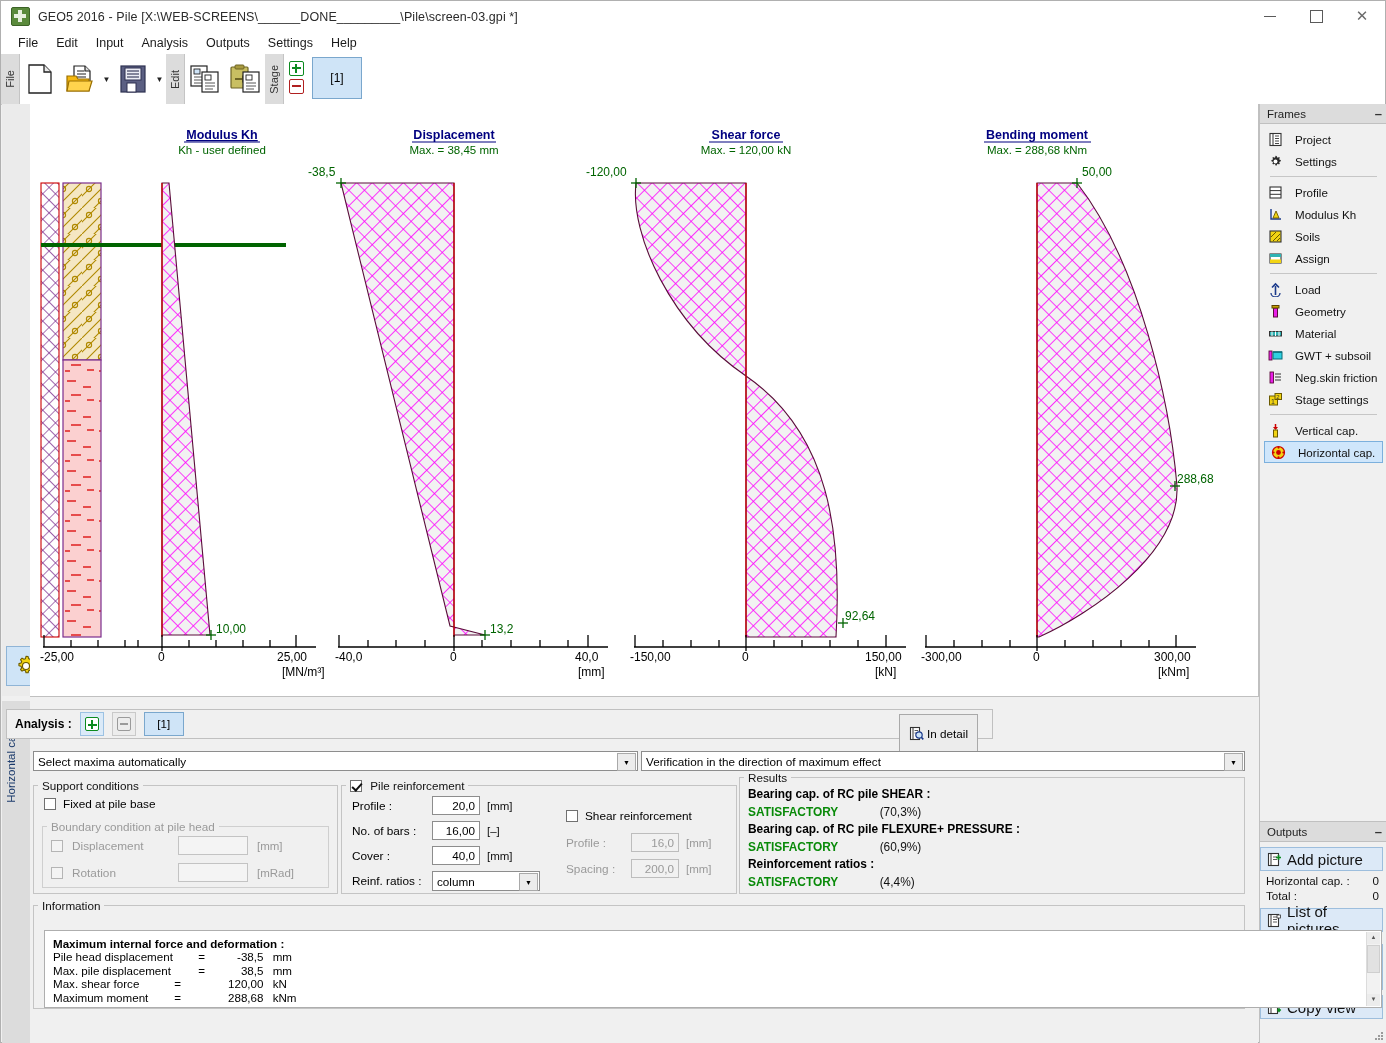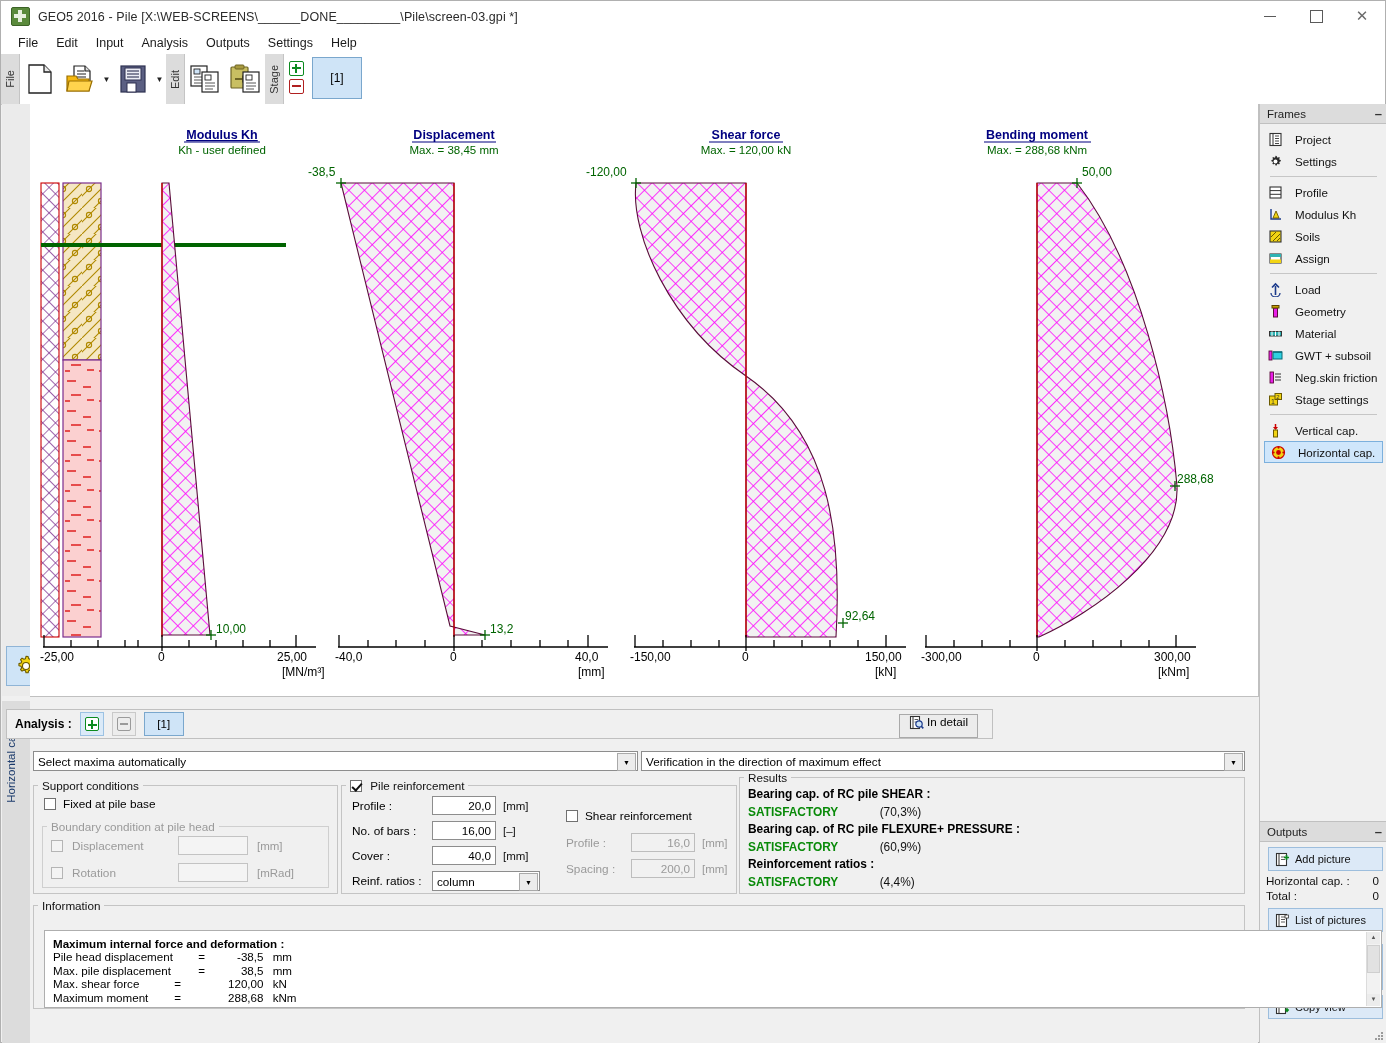--- a/index.html
+++ b/index.html
@@ -76,22 +76,22 @@
              align-items:center;justify-content:space-between;padding:0 5px 0 7px;font-size:11.5px;color:#222;}
   .panel-min{font-weight:bold;font-size:13px;line-height:10px;color:#333;}
   .frames-body{padding:4px 2px 0 2px;background:#f0f0f0;}
   .frame-item{display:flex;align-items:center;height:22px;padding-left:6px;font-size:11.6px;color:#111;gap:12px;}
   .frame-item.sel{background:#cfe6fb;border:1px solid #7cb0dd;height:20px;margin:0 2px;}
   .fsep{height:1px;background:#c6c6c6;margin:4px 8px;}
   .ico{width:15px;height:15px;flex:0 0 15px;position:relative;}
 
   .outputs{position:absolute;left:1258px;top:820px;width:127px;height:222px;background:#f0f0f0;
            border-left:1px solid #c0c0c0;border-top:1px solid #c0c0c0;}
-  .out-btn{margin:5px 4px 2px 8px;height:22px;background:#dce9f7;border:1px solid #9dbedd;
-           display:flex;align-items:center;gap:5px;padding-left:6px;font-size:11px;color:#111;}
+  .out-btn{margin:5px 4px 2px 0;height:22px;background:#dce9f7;border:1px solid #9dbedd;
+           display:flex;align-items:center;gap:5px;padding-left:6px;font-size:15px;color:#111;}
   .out-row{display:flex;justify-content:space-between;padding:1px 8px 1px 6px;font-size:11.6px;color:#111;}
   .prnrow{display:flex;gap:5px;margin:6px 4px 4px 4px;}
   .prn{flex:1;height:44px;background:#dce9f7;border:1px solid #9dbedd;display:flex;
        align-items:center;justify-content:center;}
   .osep{height:1px;background:#c6c6c6;margin:5px 8px 2px 8px;}
   .resizer{position:absolute;right:3px;bottom:3px;width:10px;height:10px;
            background:
              radial-gradient(circle at 2px 8px,#9a9a9a 1.1px,transparent 1.2px),
              radial-gradient(circle at 5px 8px,#9a9a9a 1.1px,transparent 1.2px),
              radial-gradient(circle at 8px 8px,#9a9a9a 1.1px,transparent 1.2px),
@@ -105,39 +105,39 @@
   .grip i{display:block;width:4px;height:4px;background:#555;margin-bottom:2px;}
   .analysis-bar{position:absolute;left:5px;top:708px;width:987px;height:30px;background:#f0f0f0;
                 border:1px solid #c0c0c0;box-sizing:border-box;display:flex;align-items:center;padding-left:8px;gap:8px;}
   .analysis-lbl{font-weight:bold;font-size:12px;}
   .mini-btn{width:22px;height:22px;background:#dbeaf8;border:1px solid #9cc2e3;
             display:flex;align-items:center;justify-content:center;}
   .mini-btn.flat{background:#ececec;border-color:#c9c9c9;}
   .stage-sm{min-width:26px;height:22px;background:#cfe4f7;border:1px solid #7aa7cd;
             display:flex;align-items:center;justify-content:center;font-size:11.5px;padding:0 6px;}
   .detail-btn{position:absolute;right:14px;top:4px;height:22px;background:#ececec;border:1px solid #a9a9a9;
-              display:flex;align-items:flex-start;gap:3px;padding:0 9px;font-size:11.7px;}
+              display:flex;align-items:center;gap:3px;padding:7px 9px;font-size:11.7px;}
 
   .combo{position:absolute;height:20px;background:#fff;border:1px solid #8d8d8d;box-sizing:border-box;
          display:flex;align-items:center;font-size:11.7px;padding-left:4px;color:#000;}
   .combo .cbtn{position:absolute;right:1px;top:1px;width:17px;height:16px;background:#ececec;
                border:1px solid #a9a9a9;display:flex;align-items:center;justify-content:center;font-size:7px;}
 
   fieldset.grp{position:absolute;border:1px solid #c4c4c4;margin:0;padding:0;box-sizing:border-box;}
   fieldset.grp > legend{font-size:11.7px;padding:0 4px;color:#111;margin-left:4px;}
   fieldset.grp.dis > legend{color:#9a9a9a;}
 
   .chk{width:12px;height:12px;border:1px solid #707070;background:#fff;display:inline-block;
        position:relative;box-sizing:border-box;vertical-align:-2px;}
   .chk.dis{border-color:#b5b5b5;background:#f4f4f4;}
   .chk.on:after{content:"";position:absolute;left:3px;top:0px;width:4px;height:8px;
                 border:solid #111;border-width:0 2px 2px 0;transform:rotate(42deg);}
   .crow{display:flex;align-items:center;gap:7px;font-size:11.8px;}
   .crow.dis{color:#9a9a9a;}
-  .tfield{width:64px;height:19px;border:1px solid #8d8d8d;background:#fff;text-align:right;
+  .tfield{width:48px;height:19px;border:1px solid #8d8d8d;background:#fff;text-align:right;
           padding-right:4px;font-size:11.7px;box-sizing:border-box;line-height:17px;}
   .tfield.dis{border-color:#bdbdbd;background:#f1f1f1;color:#9a9a9a;}
   .tfield.blank{background:#f4f4f4;border-color:#c3c3c3;}
   .unit{font-size:11.5px;color:#111;}
   .unit.dis{color:#9a9a9a;}
 
   .res-title{font-weight:bold;font-size:11.9px;}
   .ok{color:#098a09;font-weight:bold;font-size:11.9px;}
   .pct{font-size:11.9px;color:#111;}
 

